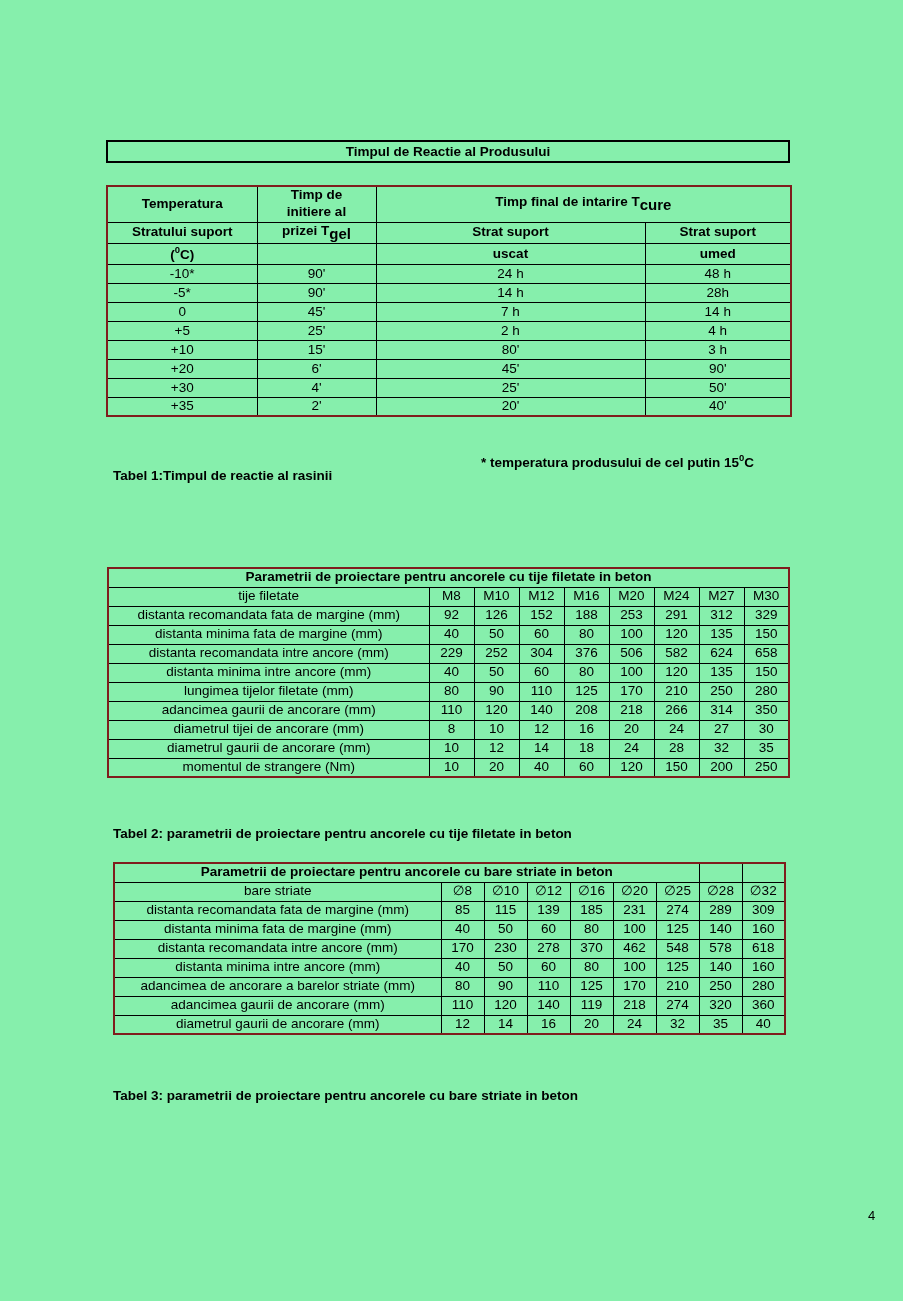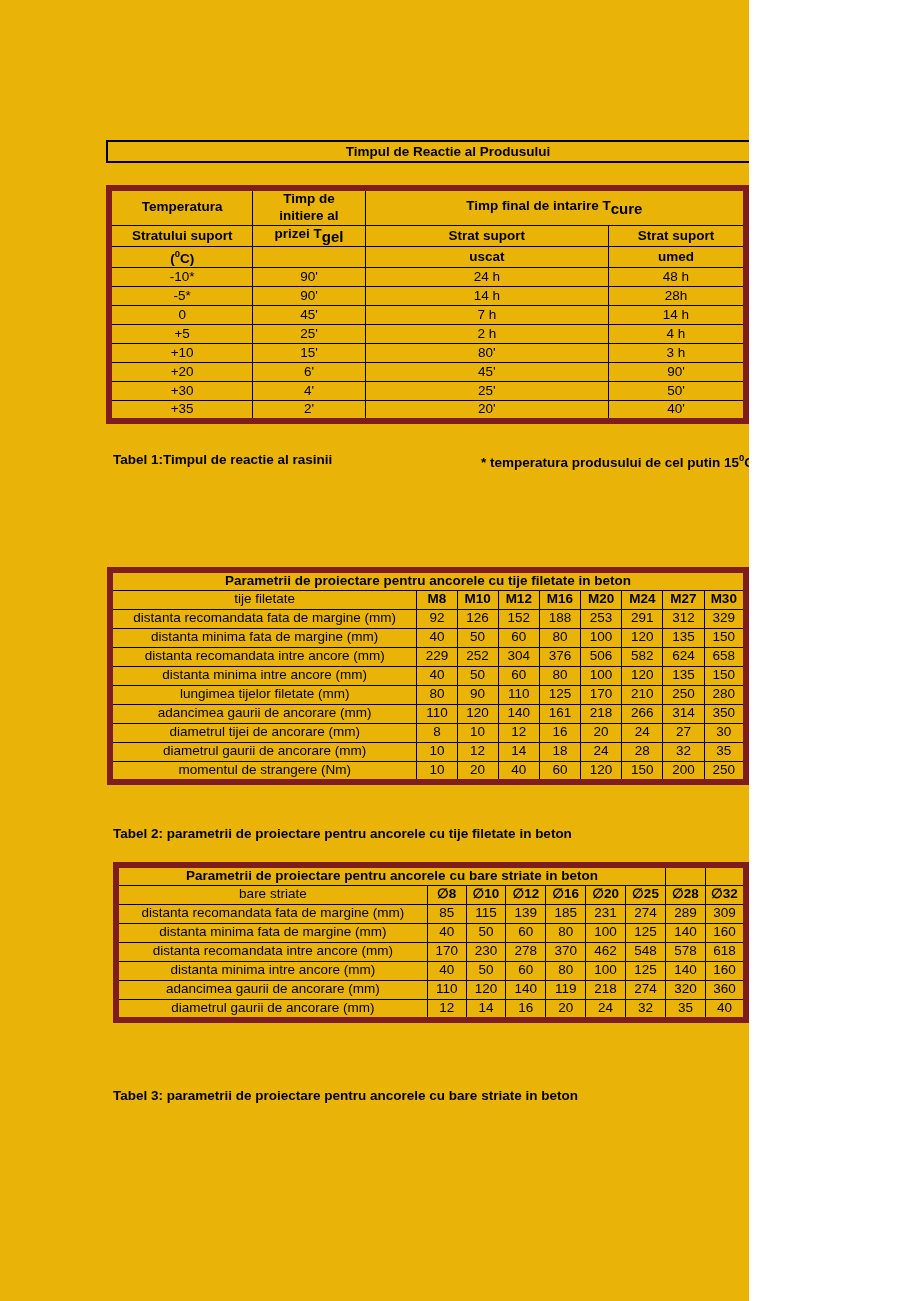--- a/index.html
+++ b/index.html
@@ -1,56 +1,56 @@
 <!DOCTYPE html>
 <html><head>
 <meta charset="utf-8">
 <style>
   * { margin:0; padding:0; box-sizing:border-box; }
   html,body { background:#ffffff; }
   .page {
     position:relative;
-    width:749px; height:1301px;
-    background:#eab308;
+    width:903px; height:1301px;
+    background:#86efac;
     font-family:"Liberation Sans", sans-serif;
     color:#000;
     overflow:hidden;
   }
   .abs { position:absolute; }
 
   
   .title-box {
     left:106px; top:140px; width:684px; height:23px;
     border:2px solid #000;
     font-weight:bold; font-size:13.5px;
     text-align:center; line-height:19px;
   }
 
   
   table.t {
     border-collapse:collapse;
     table-layout:fixed;
     font-size:13.5px;
-    border:6px solid #7f1d1d;
+    border:2px solid #7f1d1d;
   }
   table.t td {
     border:1.5px solid #000;
     text-align:center;
     vertical-align:middle;
     padding:0 2px;
     line-height:1.25;
     overflow:hidden;
     white-space:nowrap;
   }
   .hrow td { font-weight:bold; }
   td.vb { vertical-align:bottom; padding-bottom:2px; }
   td.vt { vertical-align:top; padding-top:2px; }
   td.ttl { font-weight:bold; text-align:center; height:19px; }
   td.lh, td.lc { text-align:left; padding-left:6px; }
-  td.szh { font-weight:bold; }
+  td.szh { font-weight:normal; }
   sub { font-size:15px; }
   sup { font-size:9.5px; }
 
   .t1-body tr, .t2-body tr, .t3-body tr { height:19px; }
   .t2 .hdr-row td, .t3 .hdr-row td { height:19px;margin-left:28px; }
 
   .cap {
     position:absolute;
     font-weight:bold; font-size:13.5px;
     white-space:nowrap;
@@ -163,21 +163,21 @@
           <tr>
             <td>+35</td>
             <td>2'</td>
             <td>20'</td>
             <td>40'</td>
           </tr>
         </tbody>
     </table>
   </div>
 
-  <div class="cap" style="left:113px; top:452px;text-align:center;">Tabel 1:Timpul de reactie al rasinii</div>
+  <div class="cap" style="left:113px; top:468px;text-align:center;">Tabel 1:Timpul de reactie al rasinii</div>
   <div class="cap" style="left:481px; top:452px;">
     <span>* temperatura produsului de cel putin 15</span><sup>0</sup><span>C</span>
   </div>
 
   <div class="abs" style="left:107px; top:567px;">
     <table class="t t2">
       <colgroup>
         <col style="width:321px">
         <col style="width:45px">
           <col style="width:45px">
@@ -258,21 +258,21 @@
             <td>170</td>
             <td>210</td>
             <td>250</td>
             <td>280</td>
           </tr>
           <tr>
             <td class="lc">adancimea gaurii de ancorare (mm)</td>
             <td>110</td>
             <td>120</td>
             <td>140</td>
-            <td>161</td>
+            <td>208</td>
             <td>218</td>
             <td>266</td>
             <td>314</td>
             <td>350</td>
           </tr>
           <tr>
             <td class="lc">diametrul tijei de ancorare (mm)</td>
             <td>8</td>
             <td>10</td>
             <td>12</td>
@@ -380,20 +380,31 @@
             <td>40</td>
             <td>50</td>
             <td>60</td>
             <td>80</td>
             <td>100</td>
             <td>125</td>
             <td>140</td>
             <td>160</td>
           </tr>
           <tr>
+            <td class="lc">adancimea de ancorare a barelor striate (mm)</td>
+            <td>80</td>
+            <td>90</td>
+            <td>110</td>
+            <td>125</td>
+            <td>170</td>
+            <td>210</td>
+            <td>250</td>
+            <td>280</td>
+          </tr>
+          <tr>
             <td class="lc">adancimea gaurii de ancorare (mm)</td>
             <td>110</td>
             <td>120</td>
             <td>140</td>
             <td>119</td>
             <td>218</td>
             <td>274</td>
             <td>320</td>
             <td>360</td>
           </tr>

